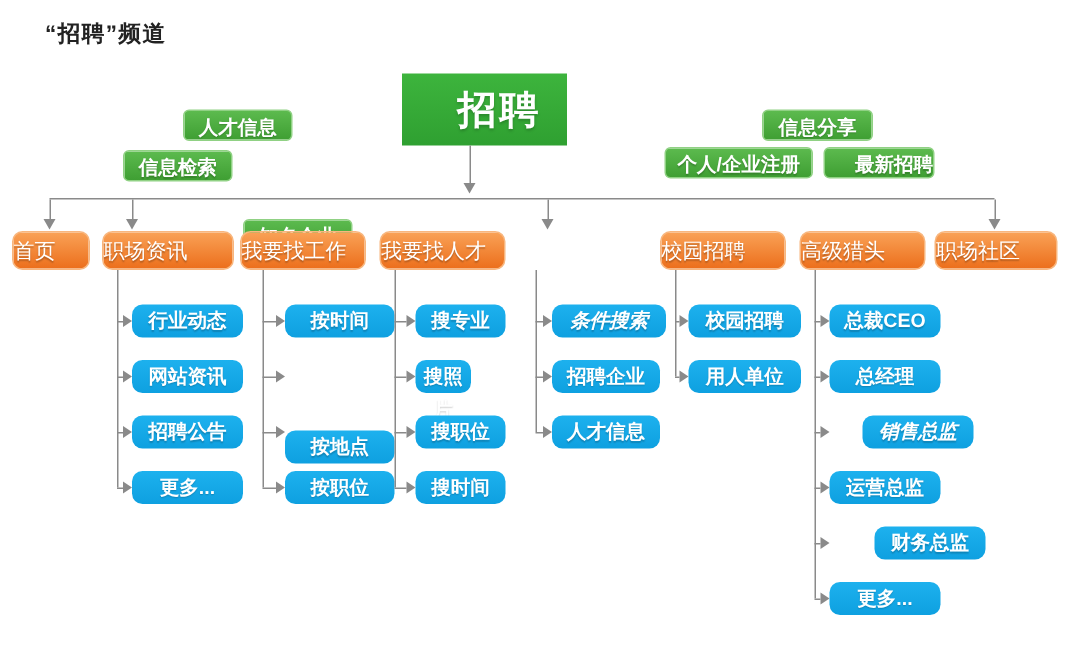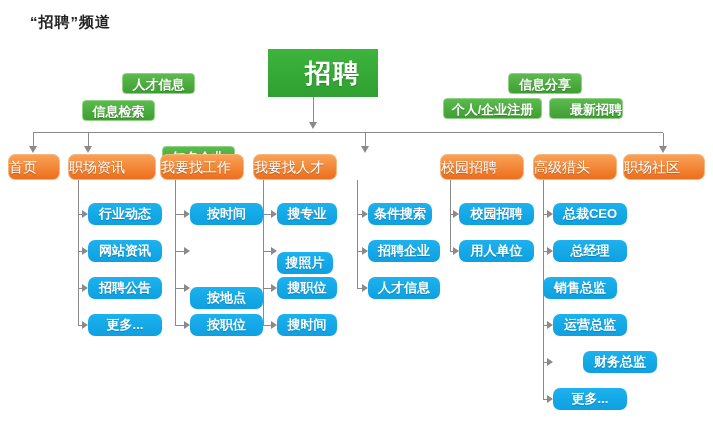--- a/index.html
+++ b/index.html
@@ -94,45 +94,45 @@
   <div class="leaf" style="left:190px;top:203px;width:73px;">按时间</div>
   <div class="leaf" style="left:190px;top:240px;width:73px;margin-top:47px;">按地点</div>
   <div class="leaf" style="left:190px;top:314px;width:73px;">按职位</div>
 
   <div class="vline" style="left:263px;top:180px;height:145px;"></div>
   <div class="stub" style="left:263px;top:214px;width:8px;"></div>
   <div class="stub" style="left:263px;top:251px;width:8px;"></div>
   <div class="stub" style="left:263px;top:288px;width:8px;"></div>
   <div class="stub" style="left:263px;top:325px;width:8px;"></div>
   <div class="leaf" style="left:277px;top:203px;width:60px;">搜专业</div>
-  <div class="leaf" style="left:277px;top:240px;width:56px;margin-top:12px;">搜照片</div>
+  <div class="leaf" style="left:277px;top:240px;width:37px;">搜照片</div>
   <div class="leaf" style="left:277px;top:277px;width:60px;">搜职位</div>
   <div class="leaf" style="left:277px;top:314px;width:60px;">搜时间</div>
 
   <div class="vline" style="left:357px;top:180px;height:108px;"></div>
   <div class="stub" style="left:357px;top:214px;width:5px;"></div>
   <div class="stub" style="left:357px;top:251px;width:5px;"></div>
   <div class="stub" style="left:357px;top:288px;width:5px;"></div>
-  <div class="leaf" style="left:368px;top:203px;width:64px;">条件搜索</div>
+  <div class="leaf" style="left:368px;top:203px;width:76px;font-style:italic;">条件搜索</div>
   <div class="leaf" style="left:368px;top:240px;width:72px;">招聘企业</div>
   <div class="leaf" style="left:368px;top:277px;width:72px;">人才信息</div>
 
   <div class="vline" style="left:450px;top:180px;height:71px;"></div>
   <div class="stub" style="left:450px;top:214px;width:3px;"></div>
   <div class="stub" style="left:450px;top:251px;width:3px;"></div>
   <div class="leaf" style="left:459px;top:203px;width:75px;">校园招聘</div>
   <div class="leaf" style="left:459px;top:240px;width:75px;">用人单位</div>
 
   <div class="vline" style="left:543px;top:180px;height:219px;"></div>
   <div class="stub" style="left:543px;top:214px;width:4px;"></div>
   <div class="stub" style="left:543px;top:251px;width:4px;"></div>
   <div class="stub" style="left:543px;top:288px;width:4px;"></div>
   <div class="stub" style="left:543px;top:325px;width:4px;"></div>
   <div class="stub" style="left:543px;top:362px;width:4px;"></div>
   <div class="stub" style="left:543px;top:399px;width:4px;"></div>
   <div class="leaf" style="left:553px;top:203px;width:74px;">总裁CEO</div>
   <div class="leaf" style="left:553px;top:240px;width:74px;">总经理</div>
-  <div class="leaf" style="left:543px;top:277px;width:74px;">销售总监</div>
+  <div class="leaf" style="left:575px;top:277px;width:74px;font-style:italic;">销售总监</div>
   <div class="leaf" style="left:553px;top:314px;width:74px;">运营总监</div>
   <div class="leaf" style="left:553px;top:351px;width:74px;margin-left:30px;">财务总监</div>
   <div class="leaf" style="left:553px;top:388px;width:74px;">更多...</div>
 
 </div>
 
 </body></html>

